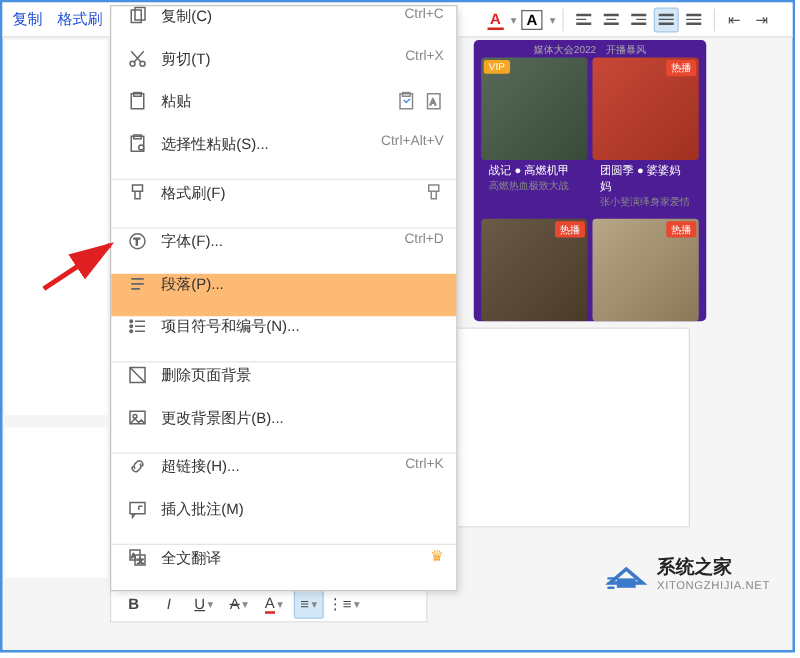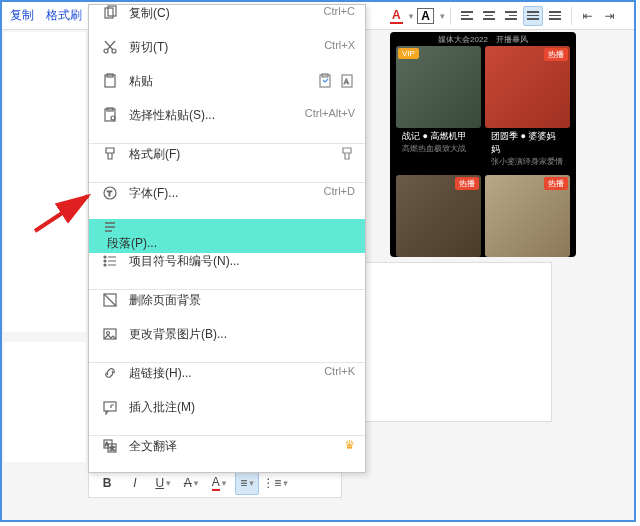--- a/index.html
+++ b/index.html
@@ -11,30 +11,30 @@
     .tb-sep { width: 1px; height: 18px; background: #ddd; margin: 0 2px; }
     .color-a { color: #d22; font-weight: bold; border-bottom: 2px solid #d22; padding: 0 2px; }
     .boxed-a { border: 1px solid #666; padding: 0 3px; font-weight: bold; }
     .align-group { display: flex; gap: 2px; }
     .align-btn { width: 20px; height: 20px; display: flex; align-items: center; justify-content: center; border-radius: 2px; }
     .align-btn.active { background: #d5e8f7; border: 1px solid #a5c8e8; }
     .align-lines { display: flex; flex-direction: column; gap: 2px; }
     .al-line { height: 1.5px; background: #555; }
     .context-menu { position: absolute; top: 2px; left: 86px; width: 278px; background: #fff; border: 1px solid #c5c5c5; box-shadow: 2px 2px 6px rgba(0,0,0,.15); z-index: 10; }
     .menu-item { display: flex; height: 34px; padding: 0 10px; position: relative; }
-    .menu-item.highlight { background: #5eead4; flex-direction: column; }
+    .menu-item.highlight { background: #fdba74; }
     .menu-icon { width: 22px; display: flex; justify-content: center; color: #666; }
     .menu-icon svg { width: 16px; height: 16px; }
     .menu-label { flex: 1; color: #333; padding-left: 8px; }
     .menu-shortcut { color: #888; font-size: 11px; }
     .menu-extra { display: flex; gap: 6px; color: #888; }
     .menu-sep { height: 1px; background: #e5e5e5; margin: 2px 0; }
     .crown { color: #f5a623; margin-left: 4px; }
     .red-arrow { position: absolute; top: 184px; left: 28px; z-index: 20; }
-    .content-right { position: absolute; top: 30px; left: 388px; width: 186px; height: 225px; background: #000000; border-radius: 4px; overflow: hidden; }
+    .content-right { position: absolute; top: 30px; left: 377px; width: 186px; height: 225px; background: #4c1d95; border-radius: 4px; overflow: hidden; }
     .vid-grid { display: grid; grid-template-columns: 1fr 1fr; gap: 4px; padding: 14px 6px 6px; }
     .vid-card { height: 82px; background: #333; border-radius: 3px; position: relative; }
     .vc1 { background: linear-gradient(135deg,#5a6a5a,#3a4a3a); }
     .vc2 { background: linear-gradient(135deg,#c84838,#a03020); }
     .vc3 { background: linear-gradient(135deg,#6a5a48,#4a3a28); }
     .vc4 { background: linear-gradient(135deg,#b8a888,#8a7858); }
     .vip-tag { position: absolute; top: 2px; left: 2px; background: #f5a623; color: #fff; font-size: 8px; padding: 1px 4px; border-radius: 2px; }
     .hot-tag { position: absolute; top: 2px; right: 2px; background: #e84830; color: #fff; font-size: 8px; padding: 1px 4px; border-radius: 2px; text-align: right; }
     .vid-title { color: #fff; font-size: 9px; padding: 2px 6px 0; }
     .vid-sub { color: #888; font-size: 8px; padding: 0 6px 4px; }
@@ -341,13 +341,24 @@
         </div>
       <div class="fb-btn">
           <span style="border-bottom:2px solid #d22">A</span>
           <span class="caret">▾</span>
         </div>
       <div class="fb-btn active">≡<span class="caret">▾</span></div>
       <div class="fb-btn">⋮≡<span class="caret">▾</span></div>
     </div>
   </div>
 
+  <div class="watermark">
+    <svg class="wm-logo" viewBox="0 0 40 34">
+      <path d="M6 26 L20 14 L34 26 Z" fill="none" stroke="#3a7ac8" stroke-width="3"></path>
+      <rect x="12" y="22" width="16" height="8" fill="#3a7ac8"></rect>
+      <path d="M4 22h6M4 26h6M4 30h6" stroke="#3a7ac8" stroke-width="2"></path>
+    </svg>
+    <div class="wm-text">
+      <span class="wm-cn">系统之家</span>
+      <span class="wm-en">XITONGZHIJIA.NET</span>
+    </div>
+  </div>
 </div>
 
 </body></html>

